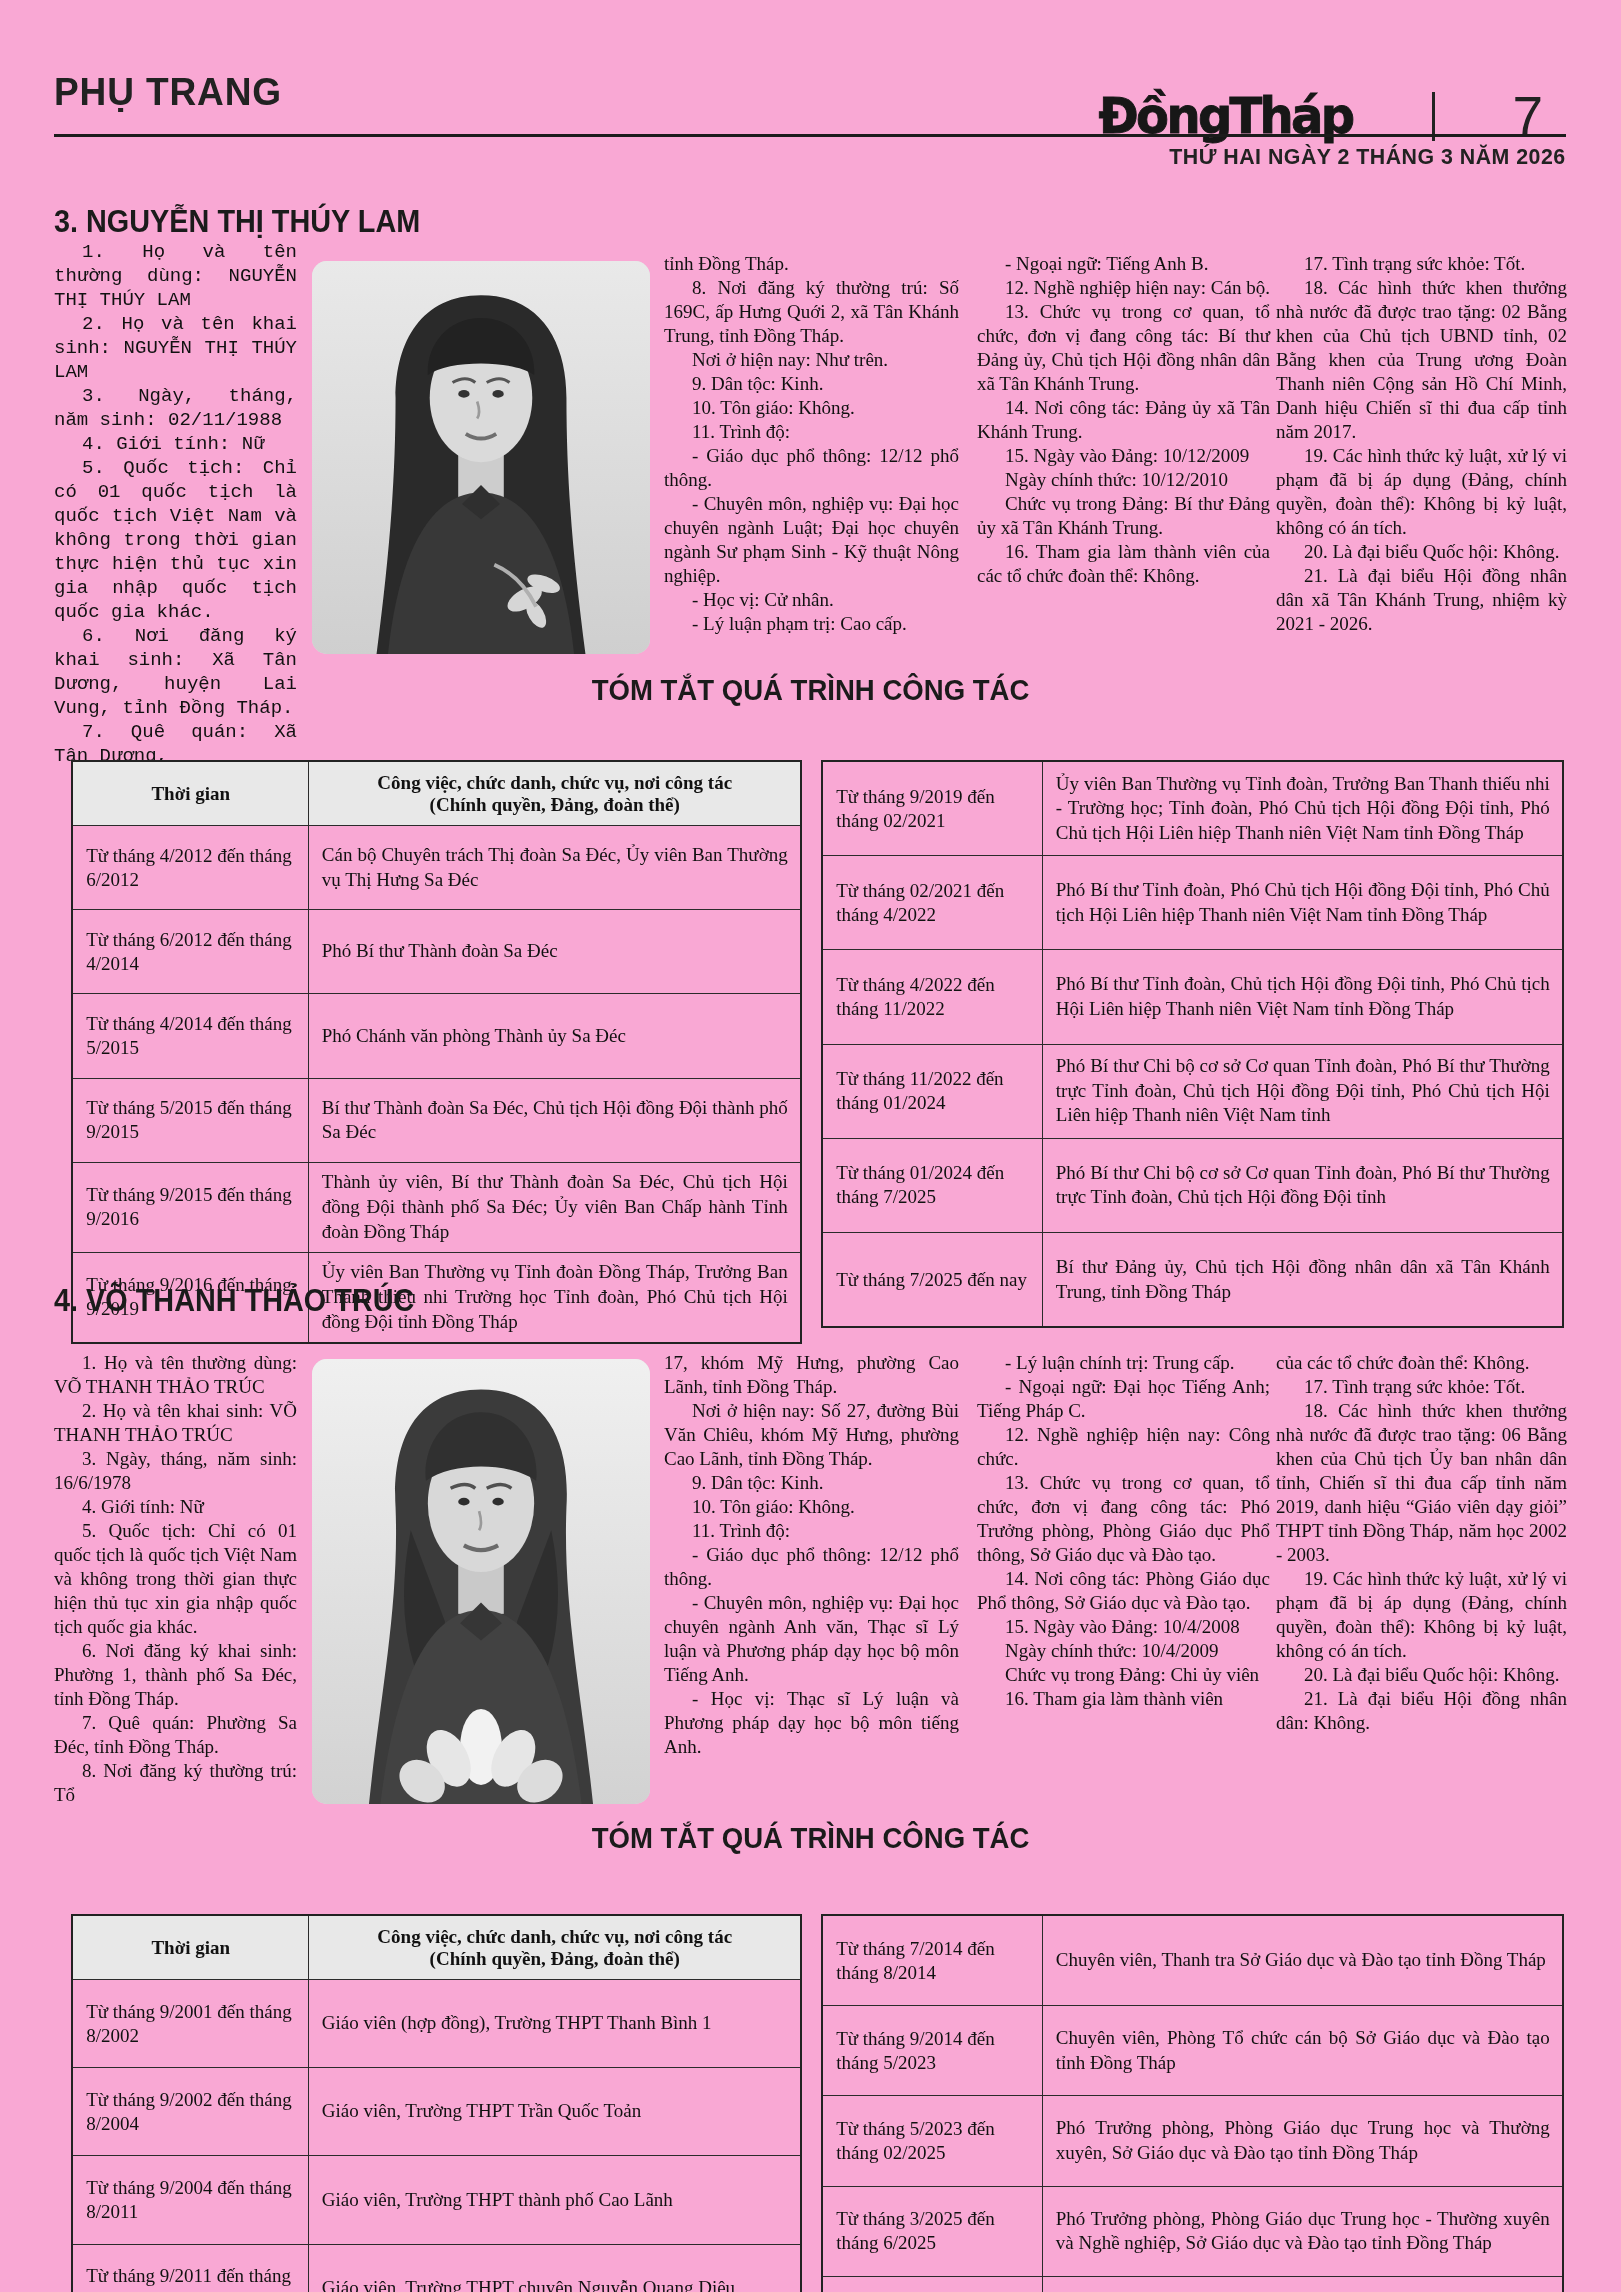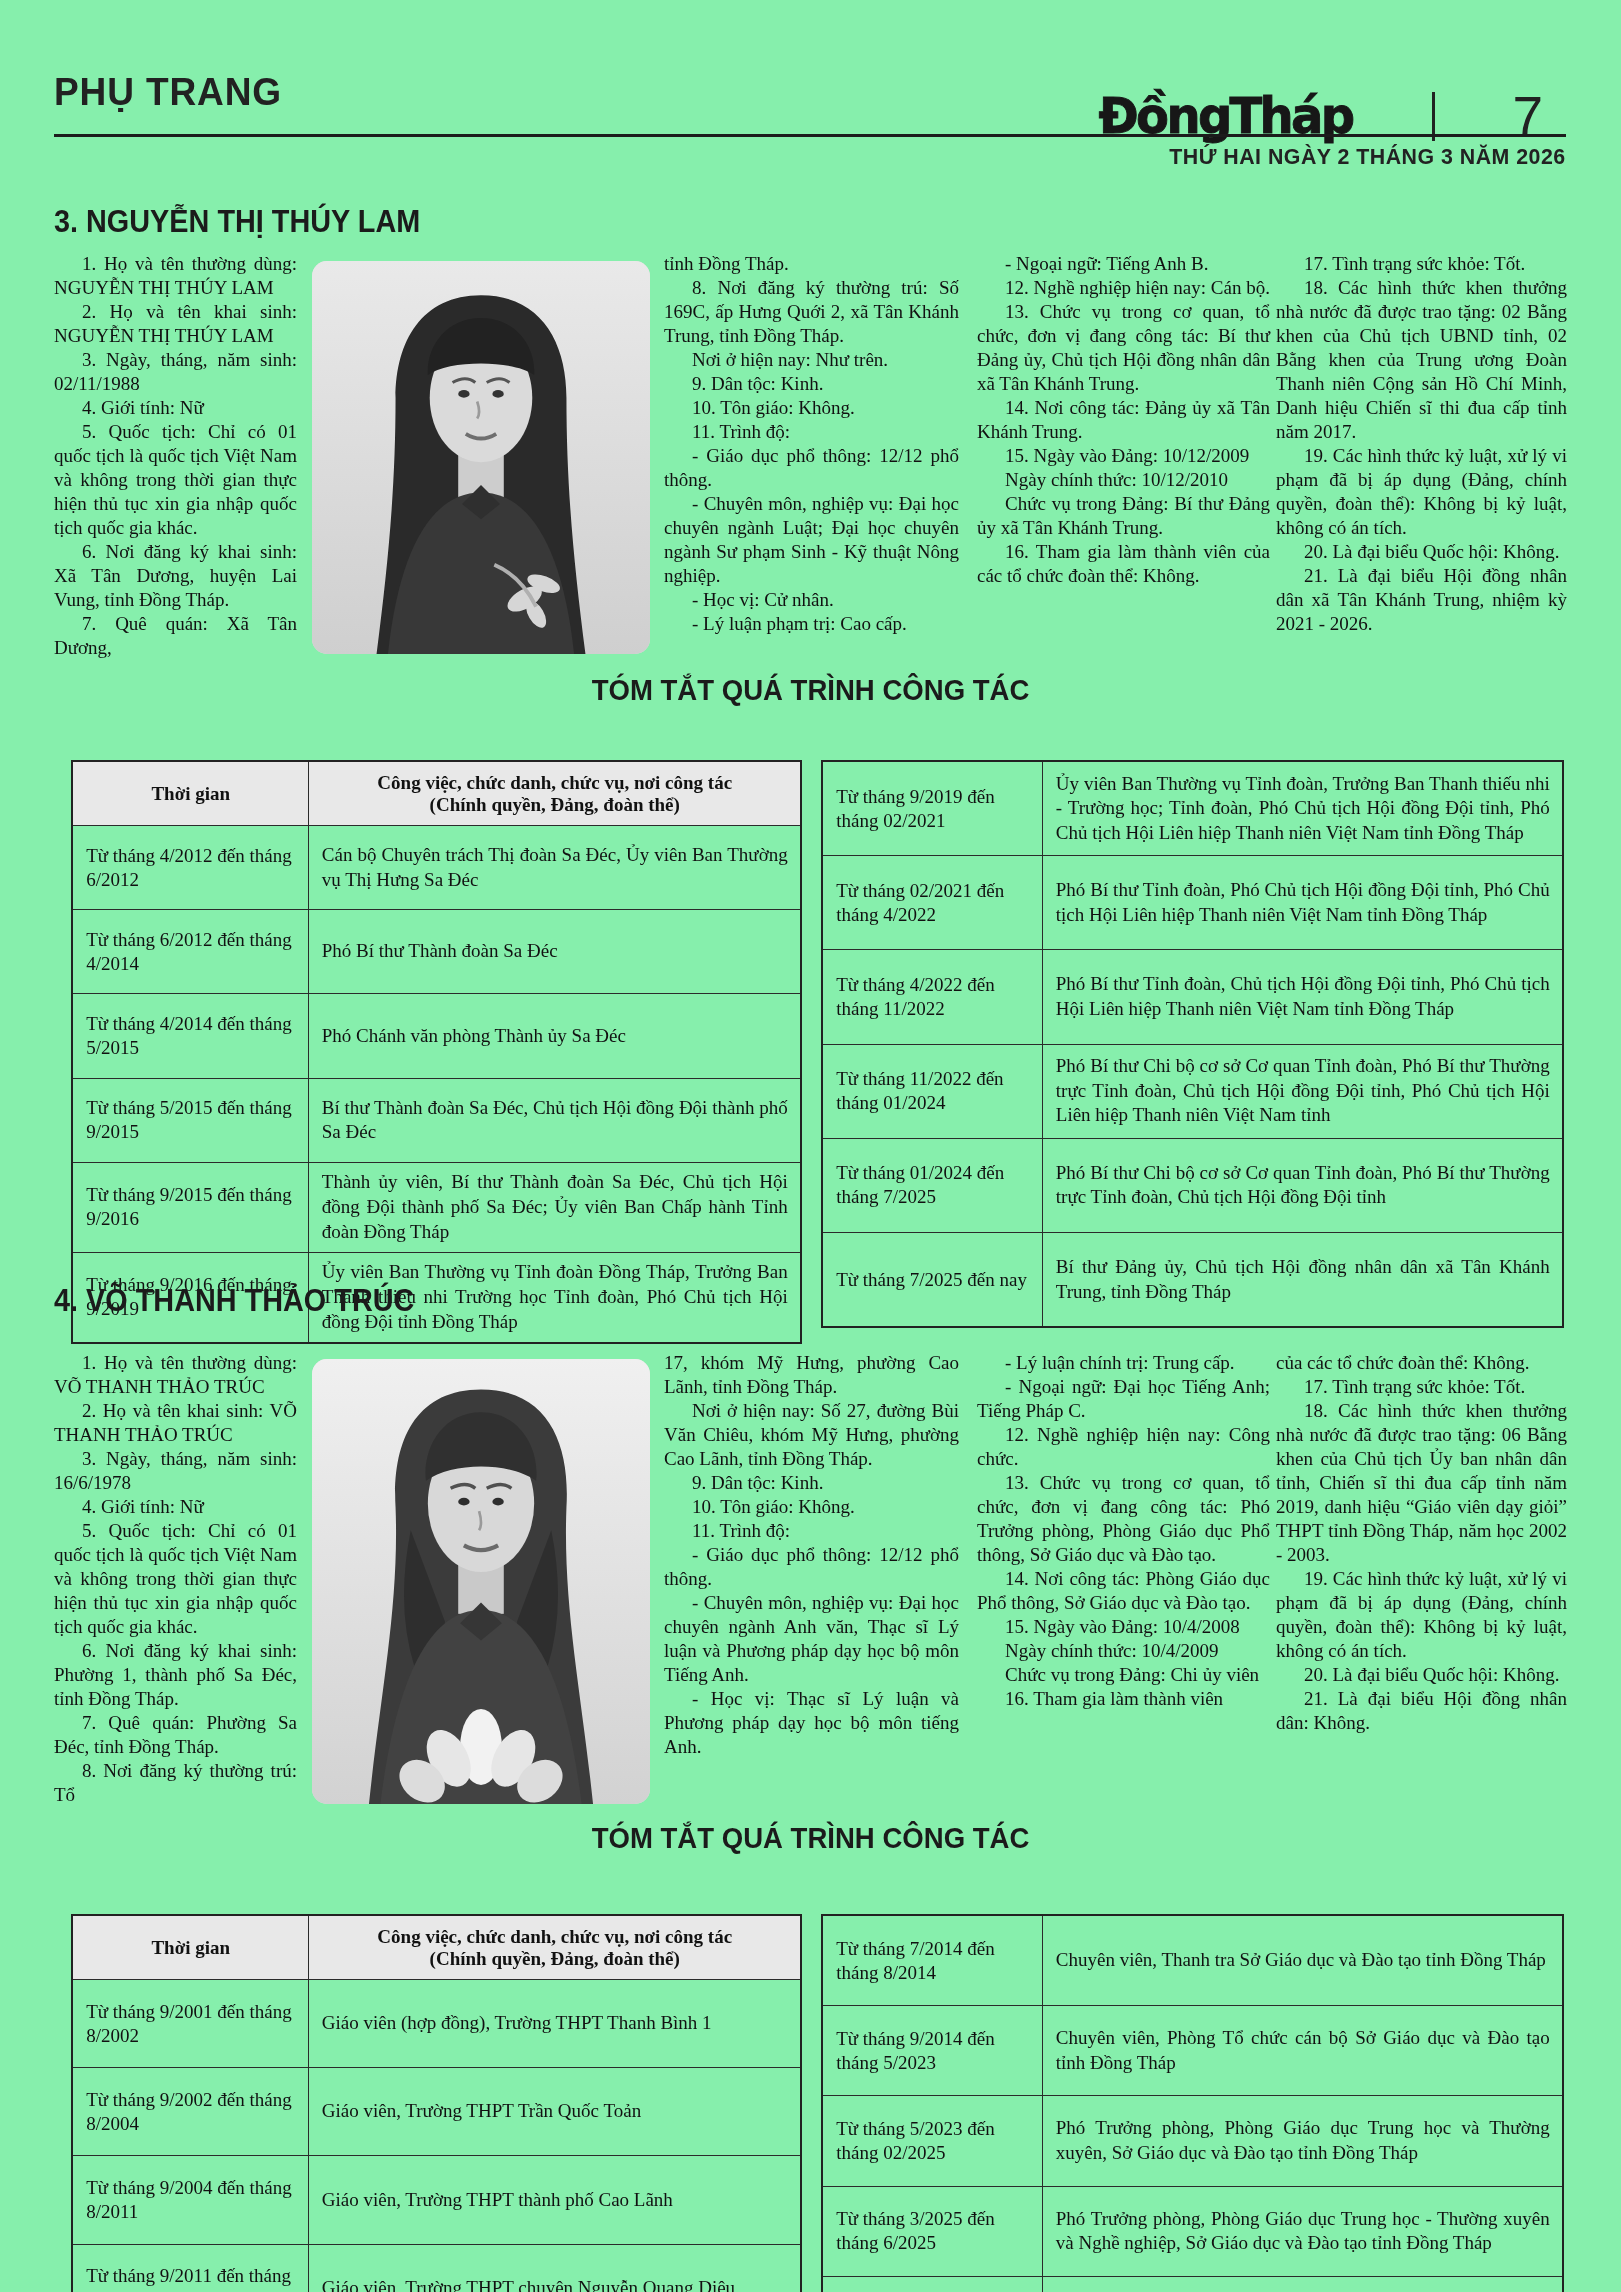--- a/index.html
+++ b/index.html
@@ -1,16 +1,16 @@
 <!DOCTYPE html>
 <html style="font-size:15px"><head>
 <meta charset="utf-8">
 <style>
   html,body{margin:0;padding:0;background:#9a9a9a;}
-  .page{position:relative;width:1621px;height:2292px;background:#86efac;color:#151515;
+  .page{position:relative;width:1621px;height:2292px;background:#f9a8d4;color:#151515;
         font-family:"Liberation Serif", serif;overflow:hidden;}
 
   
   .kicker{position:absolute;left:54px;top:70px;font-family:"Liberation Sans",sans-serif;
           font-weight:700;font-size:39px;letter-spacing:0.9px;color:#222;transform:scaleX(.95);
           transform-origin:left;}
   .mastrow{position:absolute;top:90px;left:1088px;width:478px;display:flex;align-items:flex-end;
            justify-content:space-between;}
   .mastlogo{font-family:"DejaVu Sans",sans-serif;font-weight:800;font-size:50px;line-height:53px;
             letter-spacing:-2.8px;color:#171717;-webkit-text-stroke:0.9px #171717;transform:scaleX(.96);
@@ -60,21 +60,21 @@
   <div class="mastrow">
     <span class="mastlogo">ĐồngTháp</span>
     <span class="mastdiv"></span>
     <span class="pagenum">7</span>
   </div>
   <div class="headrule"></div>
   <div class="dateline">THỨ HAI NGÀY 2 THÁNG 3 NĂM 2026</div>
 
   <div class="sec-h" style="top:204px;">3. NGUYỄN THỊ THÚY LAM</div>
 
-  <div class="col" style="left:54px;top:252px;width:243px;">
+  <div class="col" style="left:54px;top:240px;width:243px;font-family:Liberation Mono, monospace;">
 
   <p>1. Họ và tên thường dùng: NGUYỄN THỊ THÚY LAM</p>
       <p>2. Họ và tên khai sinh: NGUYỄN THỊ THÚY LAM</p>
       <p>3. Ngày, tháng, năm sinh: 02/11/1988</p>
       <p>4. Giới tính: Nữ</p>
       <p>5. Quốc tịch: Chỉ có 01 quốc tịch là quốc tịch Việt Nam và không trong thời gian thực hiện thủ tục xin gia nhập quốc tịch quốc gia khác.</p>
       <p>6. Nơi đăng ký khai sinh: Xã Tân Dương, huyện Lai Vung, tỉnh Đồng Tháp.</p>
       <p>7. Quê quán: Xã Tân Dương,</p>
     </div>
 

